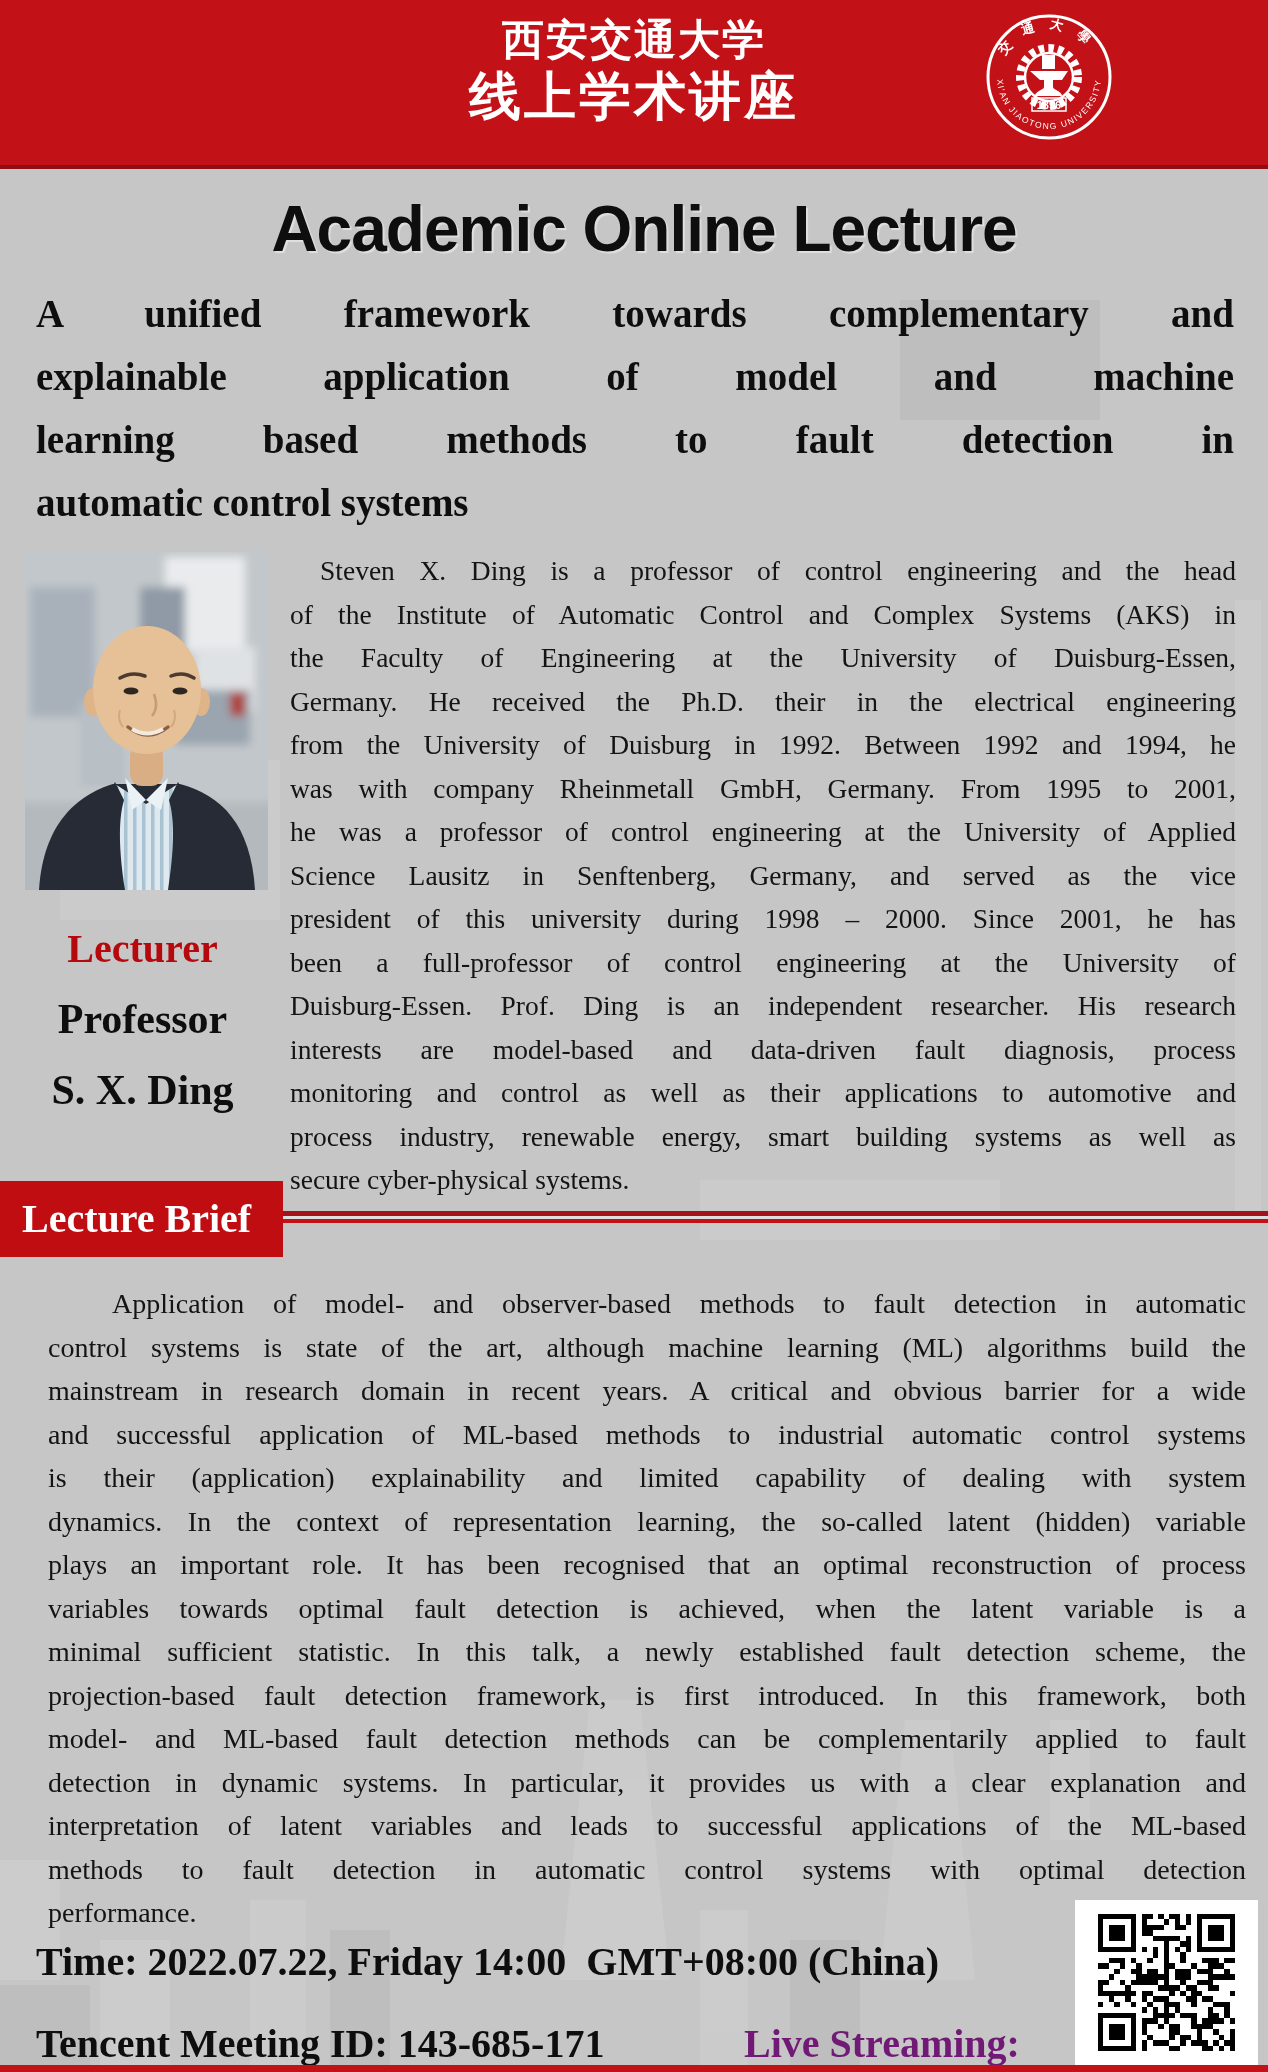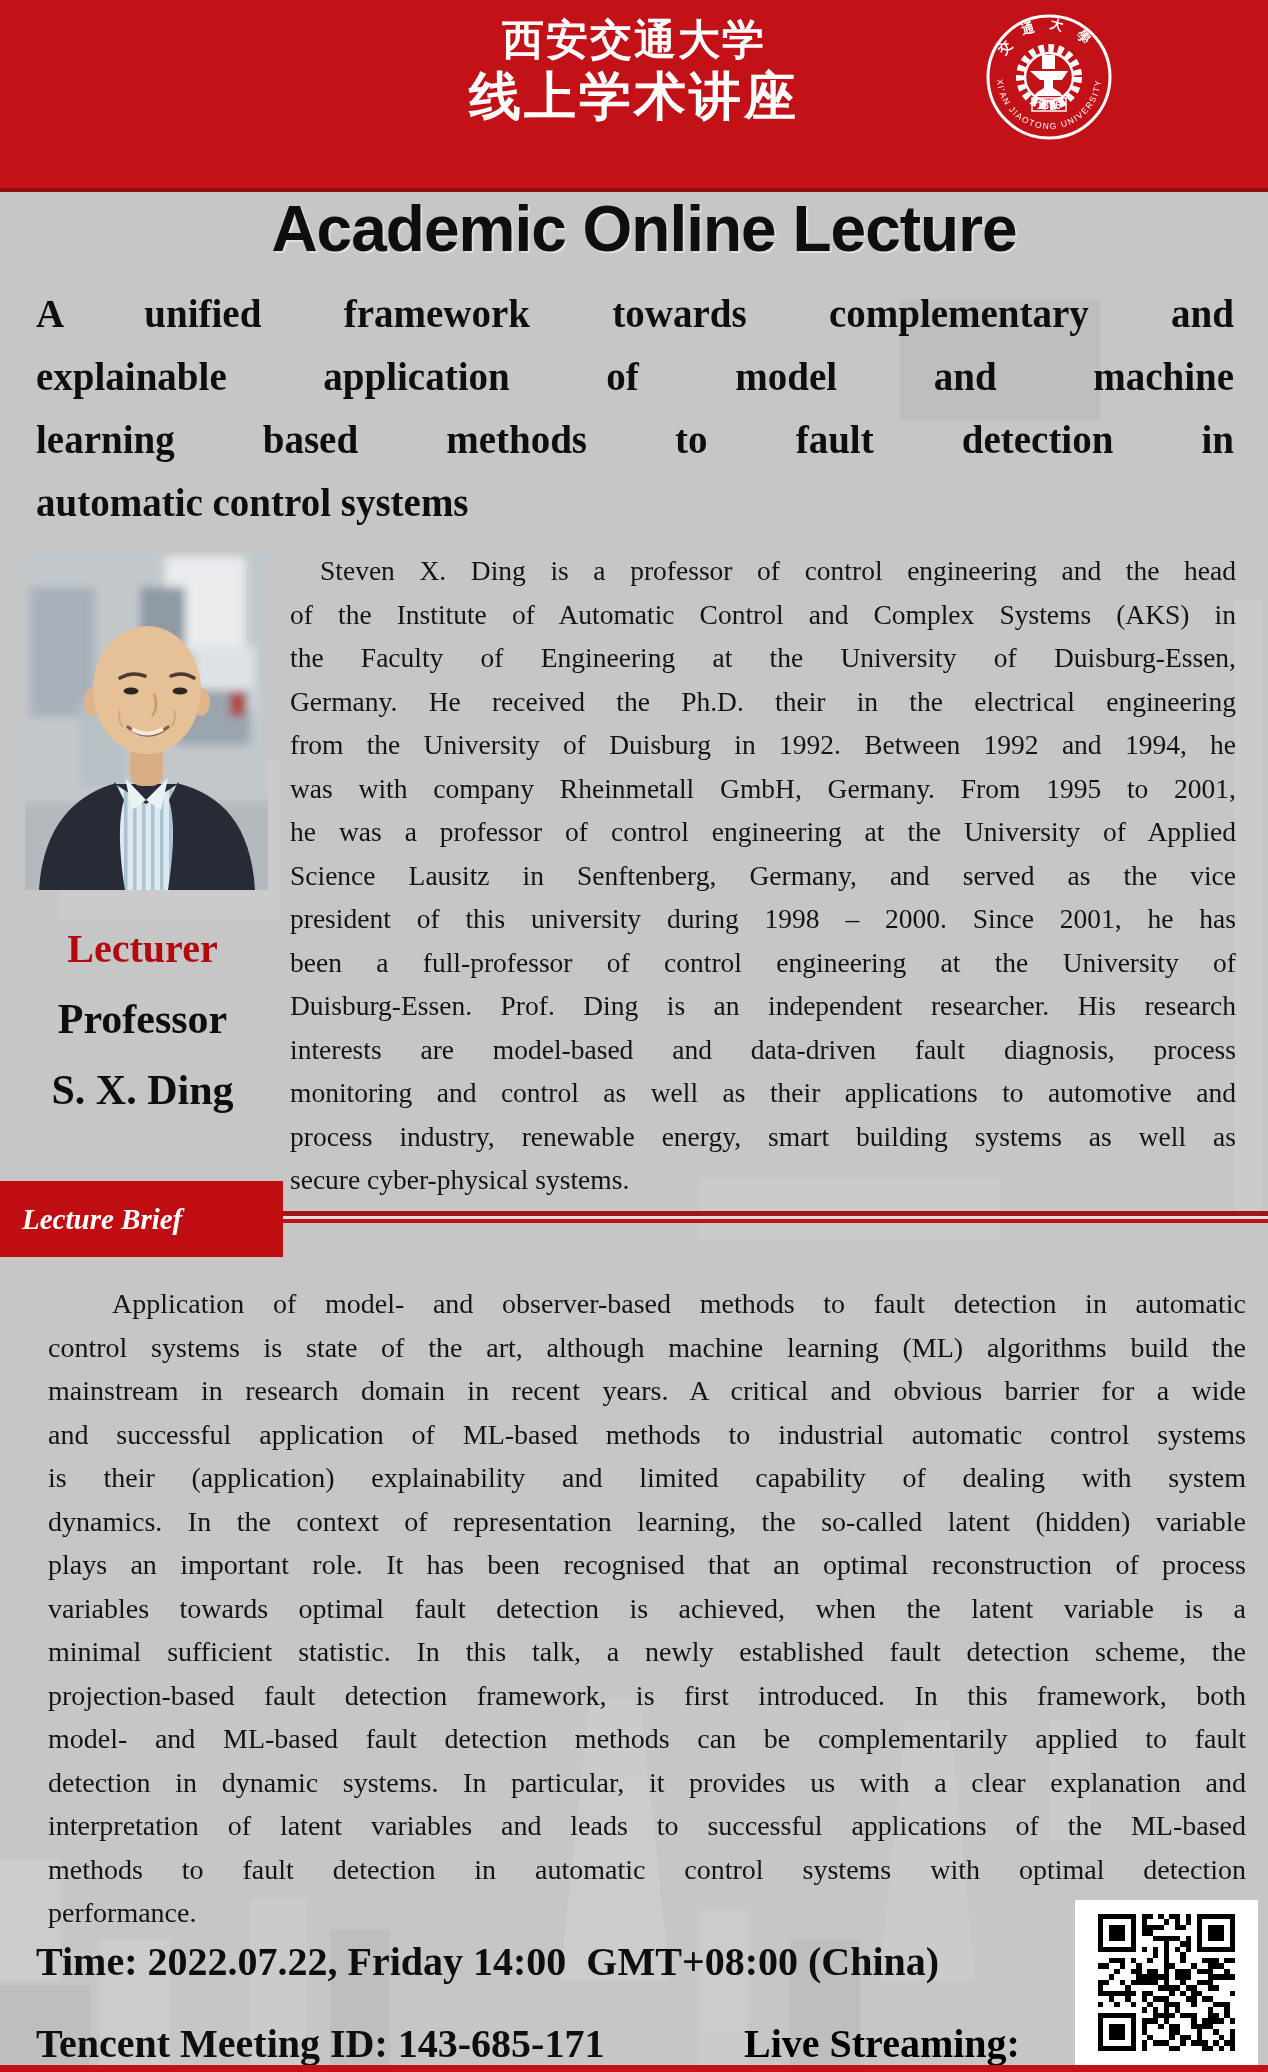--- a/index.html
+++ b/index.html
@@ -3,21 +3,21 @@
 <meta charset="utf-8">
 <style>
   html,body{margin:0;padding:0;background:#9a9a9a;}
   #poster{
     position:relative; width:1268px; height:2072px; margin:0 auto;
     background:#c7c6c7; overflow:hidden;
     font-family:"Liberation Serif", serif; color:#121212;
   }
   
   .header{
-    position:absolute; left:0; top:0; width:1268px; height:192px;
+    position:absolute; left:0; top:0; width:1268px; height:169px;
     background:#c31118; border-bottom:4px solid #8d0f12; box-sizing:border-box;
   }
   .cn1{position:absolute; left:0; top:12px; width:1268px; text-align:center;
        font-family:"Liberation Sans", sans-serif; font-weight:bold;
        font-size:42px; color:#ffffff; letter-spacing:2px;}
   .cn2{position:absolute; left:0; top:62px; width:1268px; text-align:center;
        font-family:"Liberation Sans", sans-serif; font-weight:bold;
        font-size:52px; color:#ffffff; letter-spacing:3px;}
   .logo{position:absolute; left:985px; top:13px; width:128px; height:128px;}
   
@@ -45,40 +45,40 @@
   
   .lecturer-label{position:absolute; left:0; top:925px; width:285px; text-align:center;
     font-weight:bold; font-size:40px; color:#b5090d;}
   .lecturer-title{position:absolute; left:0; top:995px; width:285px; text-align:center;
     font-weight:bold; font-size:42px; color:#0e0e0e;}
   .lecturer-name{position:absolute; left:0; top:1066px; width:285px; text-align:center;
     font-weight:bold; font-size:42px; color:#0e0e0e;}
   
   .brief-box{
     position:absolute; left:0; top:1181px; width:283px; height:76px;
-    background:#c00d12; color:#ffffff; font-weight:bold; font-size:29px;
-    line-height:76px; padding-left:22px; box-sizing:border-box;font-style:italic;
+    background:#c00d12; color:#ffffff; font-weight:bold; font-size:40px;
+    line-height:76px; padding-left:22px; box-sizing:border-box;
   }
   .divider{position:absolute; left:283px; top:1211px; width:985px; height:13px;}
   .divider .bar1{height:5px; background:#a31418;}
   .divider .gap{height:3px; background:#dedede;}
   .divider .bar2{height:4px; background:#c31118;}
   
   .abstract{
     position:absolute; left:48px; top:1282px; width:1198px; height:660px;
     font-size:28px; line-height:43.5px; color:#141414; overflow:hidden;
   }
   .abstract .indent{text-indent:64px;}
   
   .time-line{position:absolute; left:36px; top:1938px;
     font-weight:bold; font-size:40px; color:#0e0e0e; white-space:pre-wrap;}
   .meeting-line{position:absolute; left:36px; top:2020px;
     font-weight:bold; font-size:40px; color:#0e0e0e;}
   .streaming-label{position:absolute; left:744px; top:2020px;
-    font-weight:bold; font-size:40px; color:#000000;}
+    font-weight:bold; font-size:40px; color:#701a75;}
   .qr{position:absolute; left:1075px; top:1900px; width:183px; height:165px;
       background:#ffffff;}
   .qr svg{position:absolute; left:23px; top:14px; width:137px; height:137px;
       shape-rendering:crispEdges;}
   .bottom-strip{position:absolute; left:0; top:2065px; width:1268px; height:7px;
       background:#c31118;}
   
   .watermark{position:absolute; left:0; top:0; width:1268px; height:2072px;
       pointer-events:none;}
 </style>

